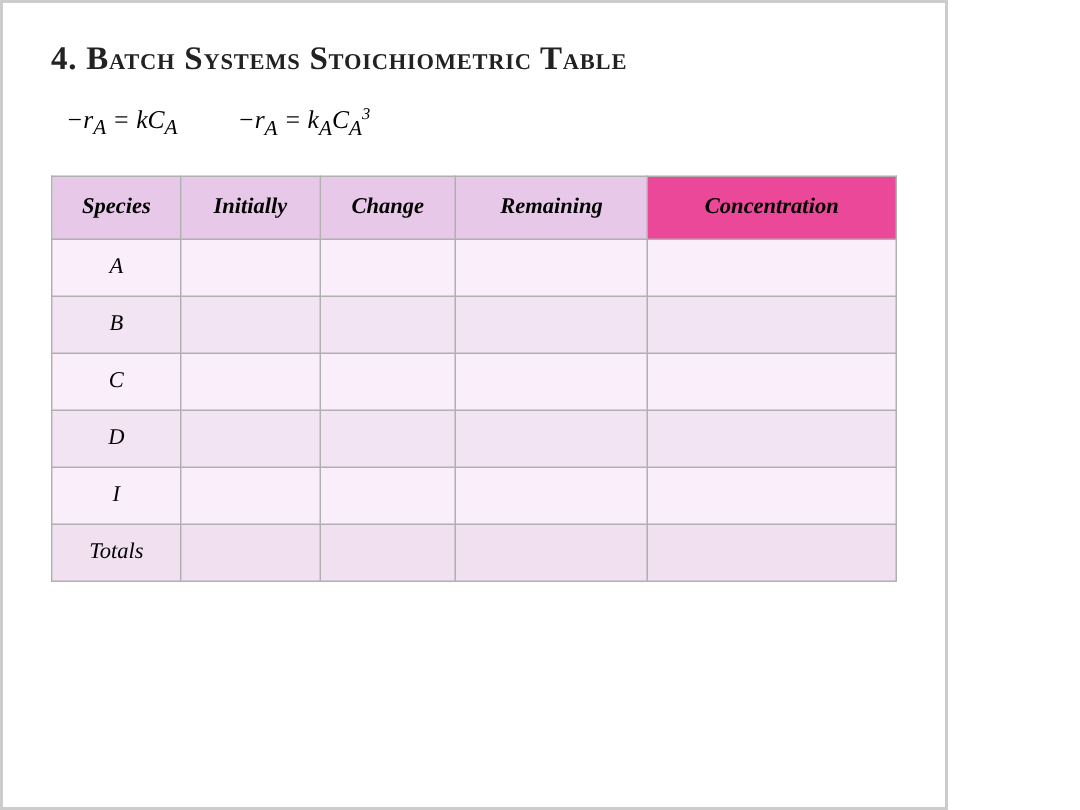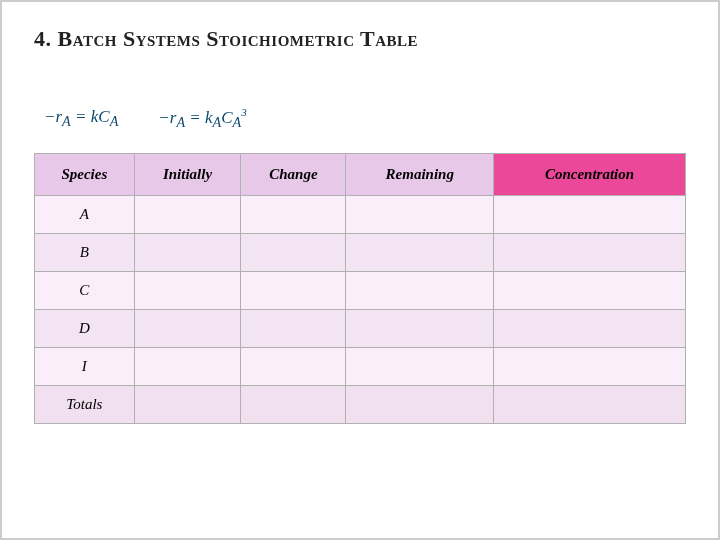--- a/index.html
+++ b/index.html
@@ -6,21 +6,21 @@
 
     body {
       width: 720px;
       height: 540px;
       background: #fff;
       font-family: 'Times New Roman', Times, serif;
       overflow: hidden;
     }
 
     .slide {
-      width: 720px;
+      width: 632px;
       height: 540px;
       background: #fff;
       border: 2px solid #ccc;
       padding: 24px 32px 20px 32px;
       position: relative;
     }
 
     .title {
       font-size: 22px;
       font-weight: bold;
@@ -34,22 +34,21 @@
       display: flex;
       align-items: center;
       gap: 40px;
       margin-bottom: 22px;
       margin-left: 10px;
     }
 
     .formula {
       font-style: italic;
       font-size: 17px;
-      color: #0c4a6e;
-      margin-top: 36px;
+      color: #000000;
     }
 
     .formula sup {
       font-size: 11px;
     }
 
     .question {
       font-size: 15px;
       color: #222;
       margin-bottom: 14px;

